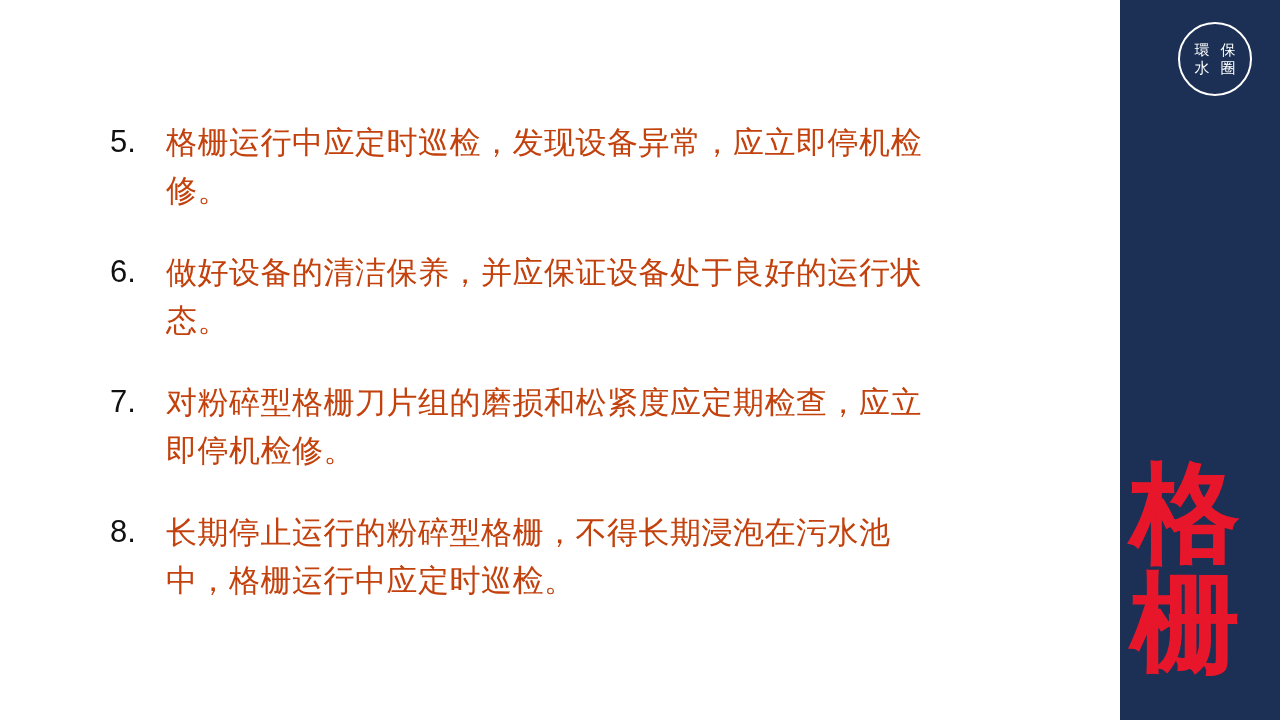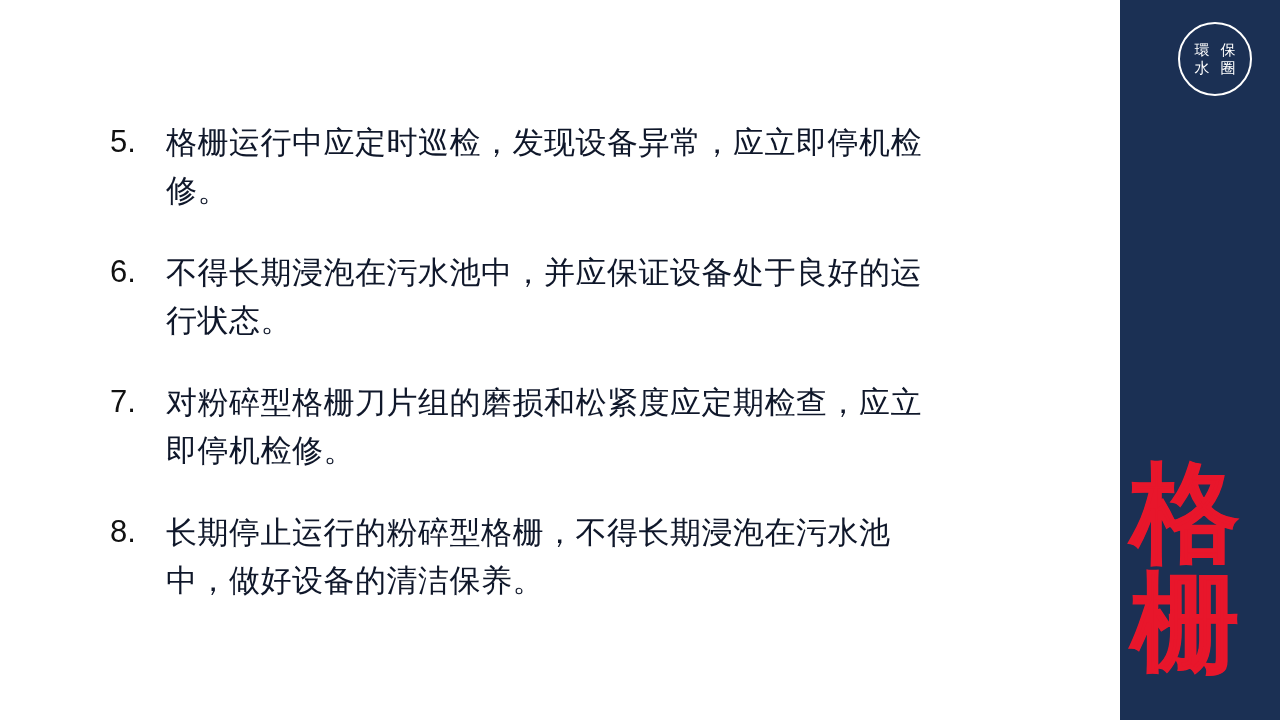--- a/index.html
+++ b/index.html
@@ -96,21 +96,21 @@
   }
   .num {
     width: 56px;
     flex: 0 0 56px;
     color: #111111;
     font-size: 31px;
     line-height: 48px;
     font-family: "Liberation Sans", sans-serif;
   }
   .text {
-    color: #0f172a;
+    color: #c2410c;
     font-size: 31px;
     line-height: 48px;
     font-family: "DejaVu Sans", "Liberation Sans", sans-serif;
     letter-spacing: 0.5px;
     max-width: 760px;
   }
 </style>
 </head>
 <body>
 
@@ -134,28 +134,28 @@
 
   <div class="content">
 
     <div class="item">
       <div class="num">5.</div>
       <div class="text">格栅运行中应定时巡检，发现设备异常，应立即停机检修。</div>
     </div>
 
     <div class="item">
       <div class="num">6.</div>
-      <div class="text">不得长期浸泡在污水池中，并应保证设备处于良好的运行状态。</div>
+      <div class="text">做好设备的清洁保养，并应保证设备处于良好的运行状态。</div>
     </div>
 
     <div class="item">
       <div class="num">7.</div>
       <div class="text">对粉碎型格栅刀片组的磨损和松紧度应定期检查，应立即停机检修。</div>
     </div>
 
     <div class="item">
       <div class="num">8.</div>
-      <div class="text">长期停止运行的粉碎型格栅，不得长期浸泡在污水池中，做好设备的清洁保养。</div>
+      <div class="text">长期停止运行的粉碎型格栅，不得长期浸泡在污水池中，格栅运行中应定时巡检。</div>
     </div>
 
   </div>
 
 </div>
 
 </body></html>

